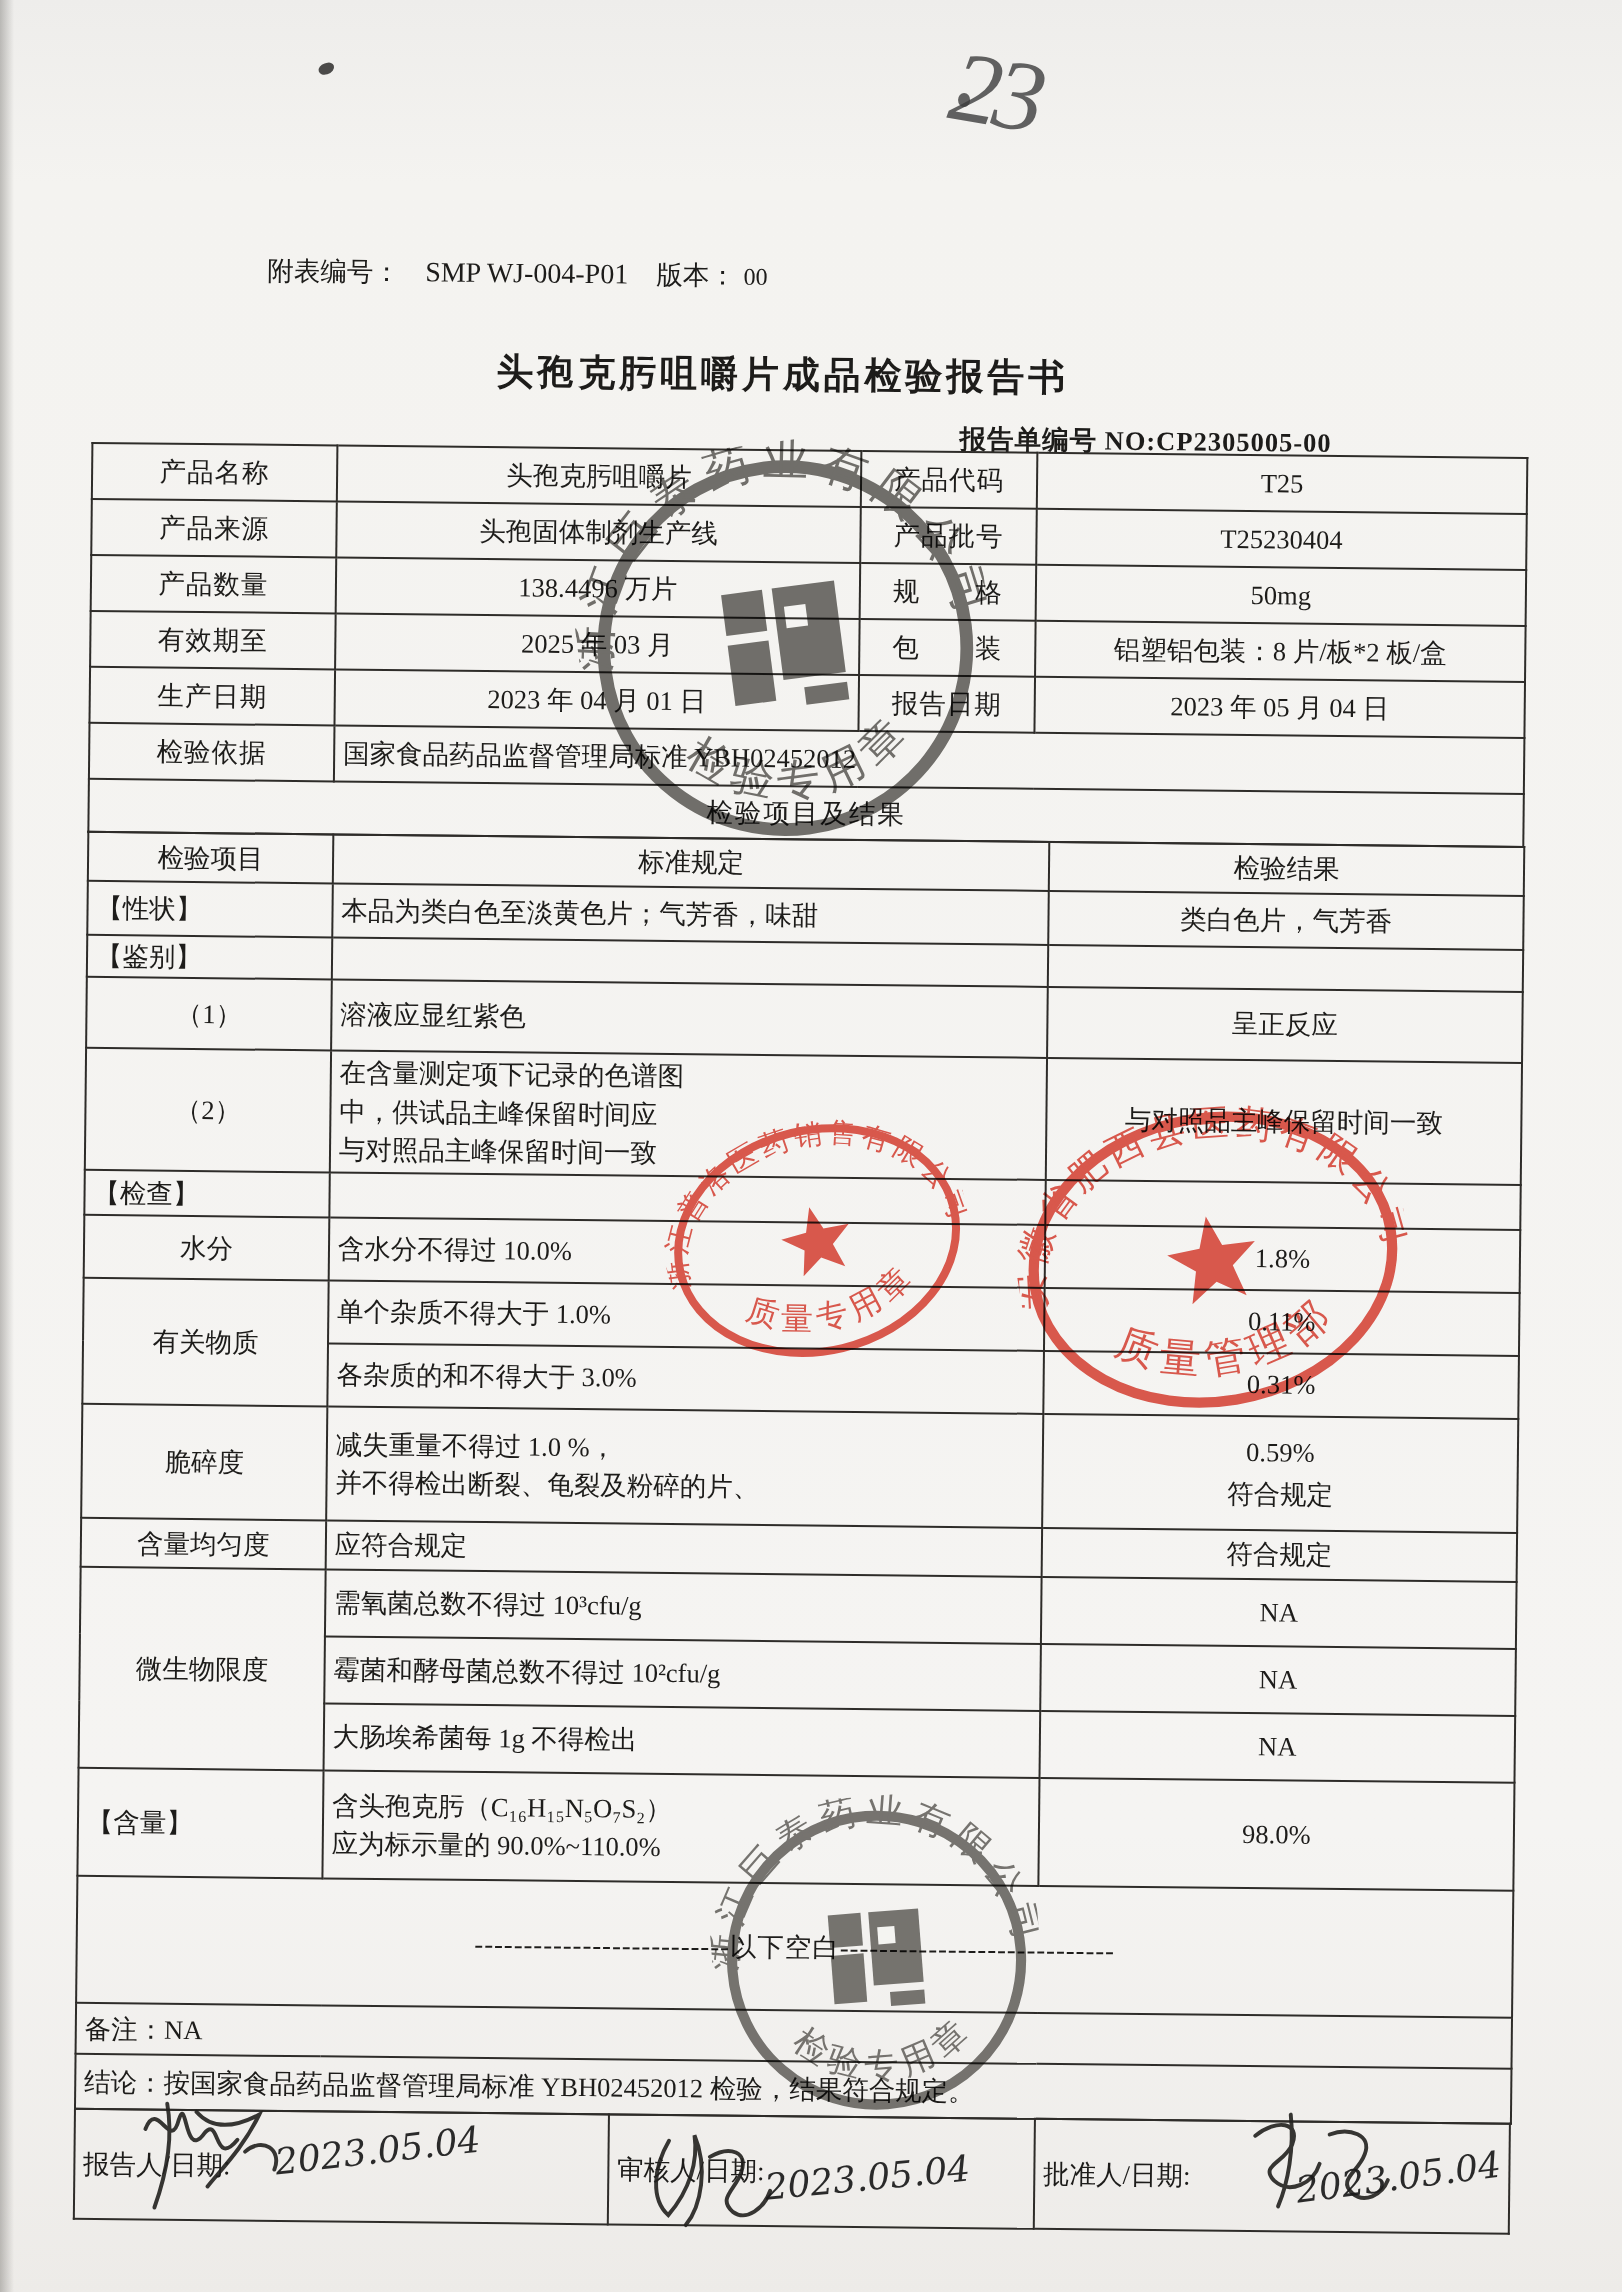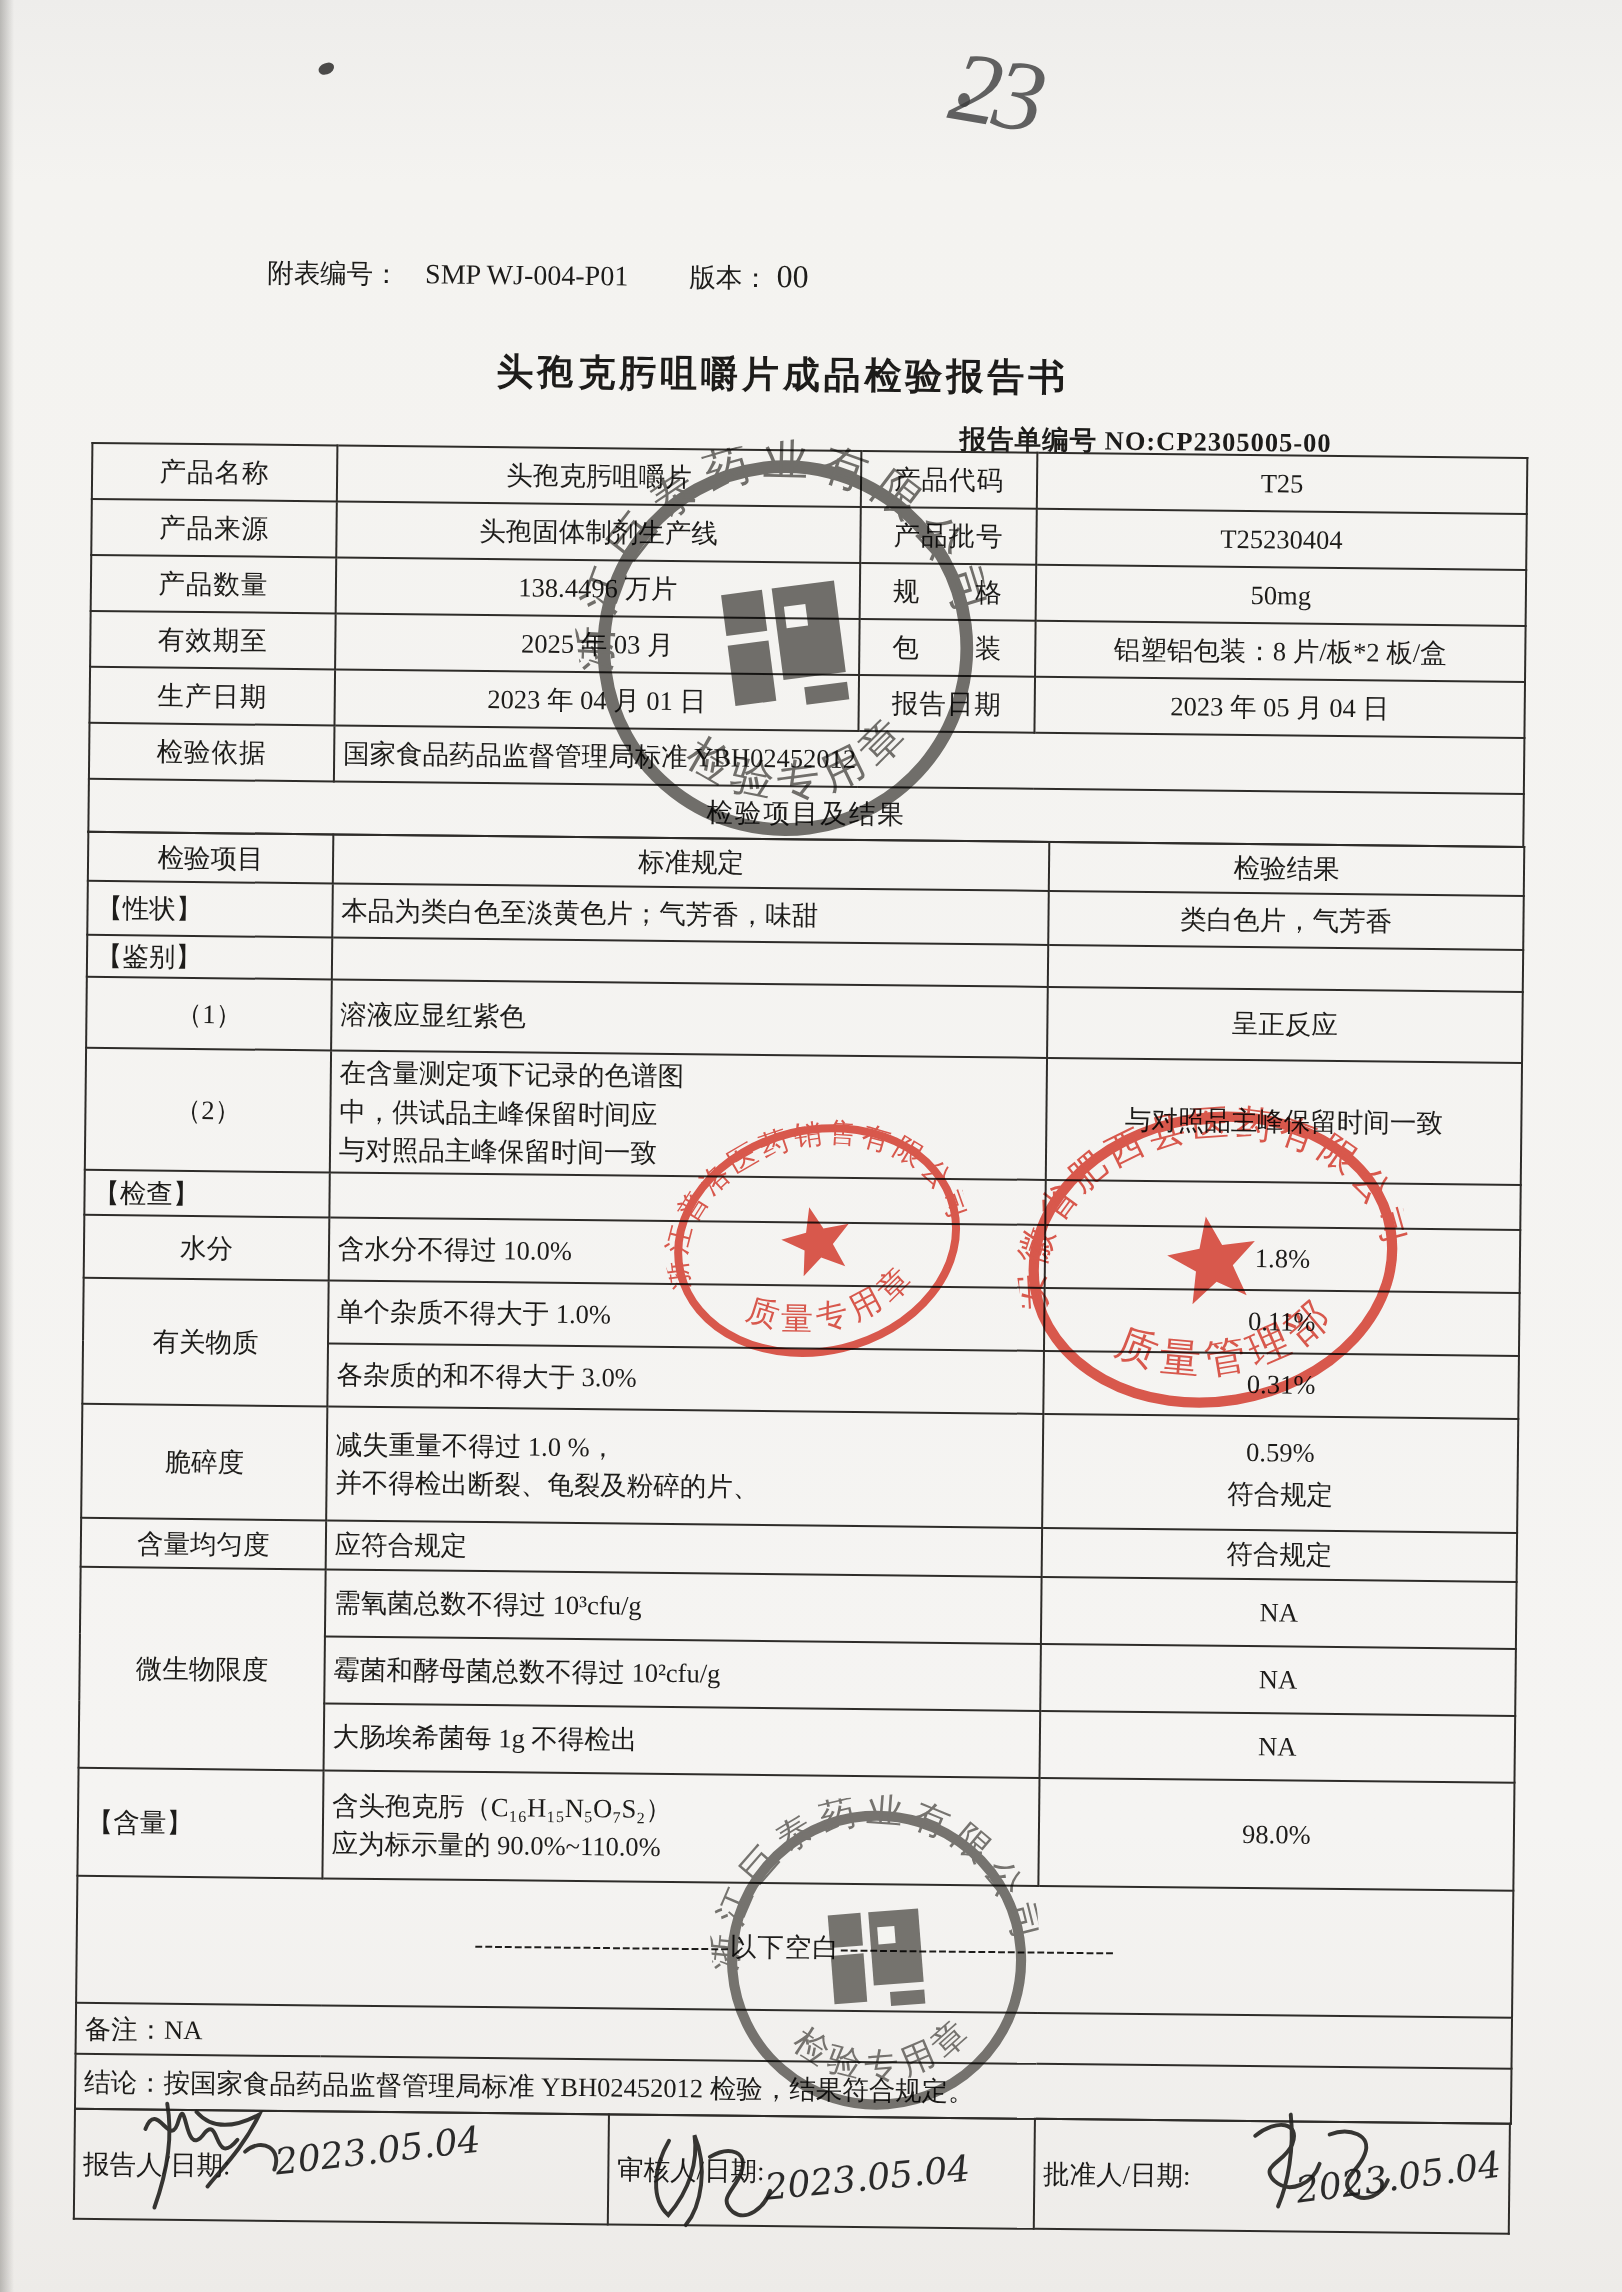--- a/index.html
+++ b/index.html
@@ -9,22 +9,22 @@
   .page::before{content:"";position:absolute;left:0;top:0;width:13.7px;height:100%;
         background:linear-gradient(90deg,rgba(120,118,114,.45),rgba(120,118,114,0));}
   .scan{position:absolute;left:0;top:0;width:1622px;height:2293px;
         transform:rotate(0.6deg);transform-origin:294px 294px;}
   .corner-note{position:absolute;left:949px;top:27.4px;font-size:100px;font-style:italic;
         color:#474747;opacity:.85;transform:rotate(9deg);letter-spacing:-5.9px;}
   .corner-dot{position:absolute;left:956px;top:86px;width:11.8px;height:13.7px;background:#3c3c3c;border-radius:50%;opacity:.8;}
   .speck{position:absolute;left:316px;top:63px;width:15.7px;height:10.8px;background:#22211f;border-radius:50% 40% 55% 45%;opacity:.8;transform:rotate(-18deg);}
   .form-no-line{position:absolute;left:267px;top:253px;font-size:26.5px;white-space:nowrap;}
   .form-no-line .num{font-family:"Liberation Serif","DejaVu Serif",serif;margin-left:25.5px;font-size:28px;}
-  .form-no-line .ver{margin-left:61px;}
-  .form-no-line .verv{margin-left:7.8px;font-size:32px;}
+  .form-no-line .ver{margin-left:28px;}
+  .form-no-line .verv{margin-left:7.8px;font-size:24px;}
   .page-title{position:absolute;left:93px;top:345px;width:1436px;text-align:center;
         font-size:37px;font-weight:700;letter-spacing:3.9px;transform:translateX(-27.4px);}
   .report-no{position:absolute;left:961px;top:414px;font-size:26.5px;font-weight:600;letter-spacing:1px;}
   .tbl-wrap{position:absolute;left:93px;top:446px;width:1436px;}
   table.doc{border-collapse:collapse;width:1436px;table-layout:fixed;margin-top:-2px;}
   table.doc td{border:2px solid #2e2c29;font-size:26.5px;padding:2px 7.8px;vertical-align:middle;
         overflow:hidden;}
   td.lbl{text-align:center;letter-spacing:1px;}
   td.val{text-align:center;}
   td.val-l{text-align:left;padding-left:21.6px;}

